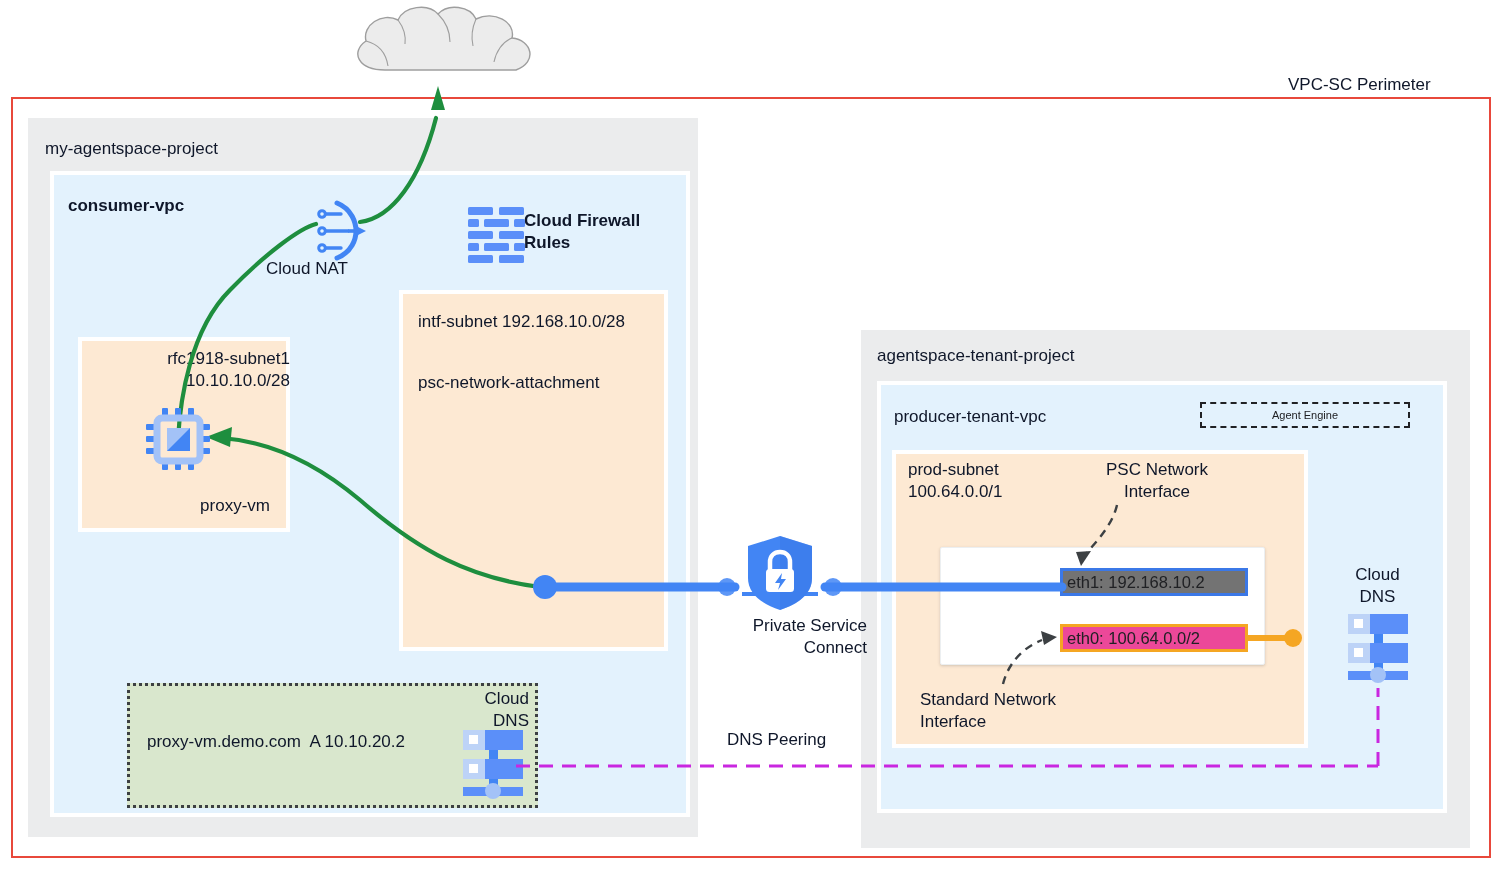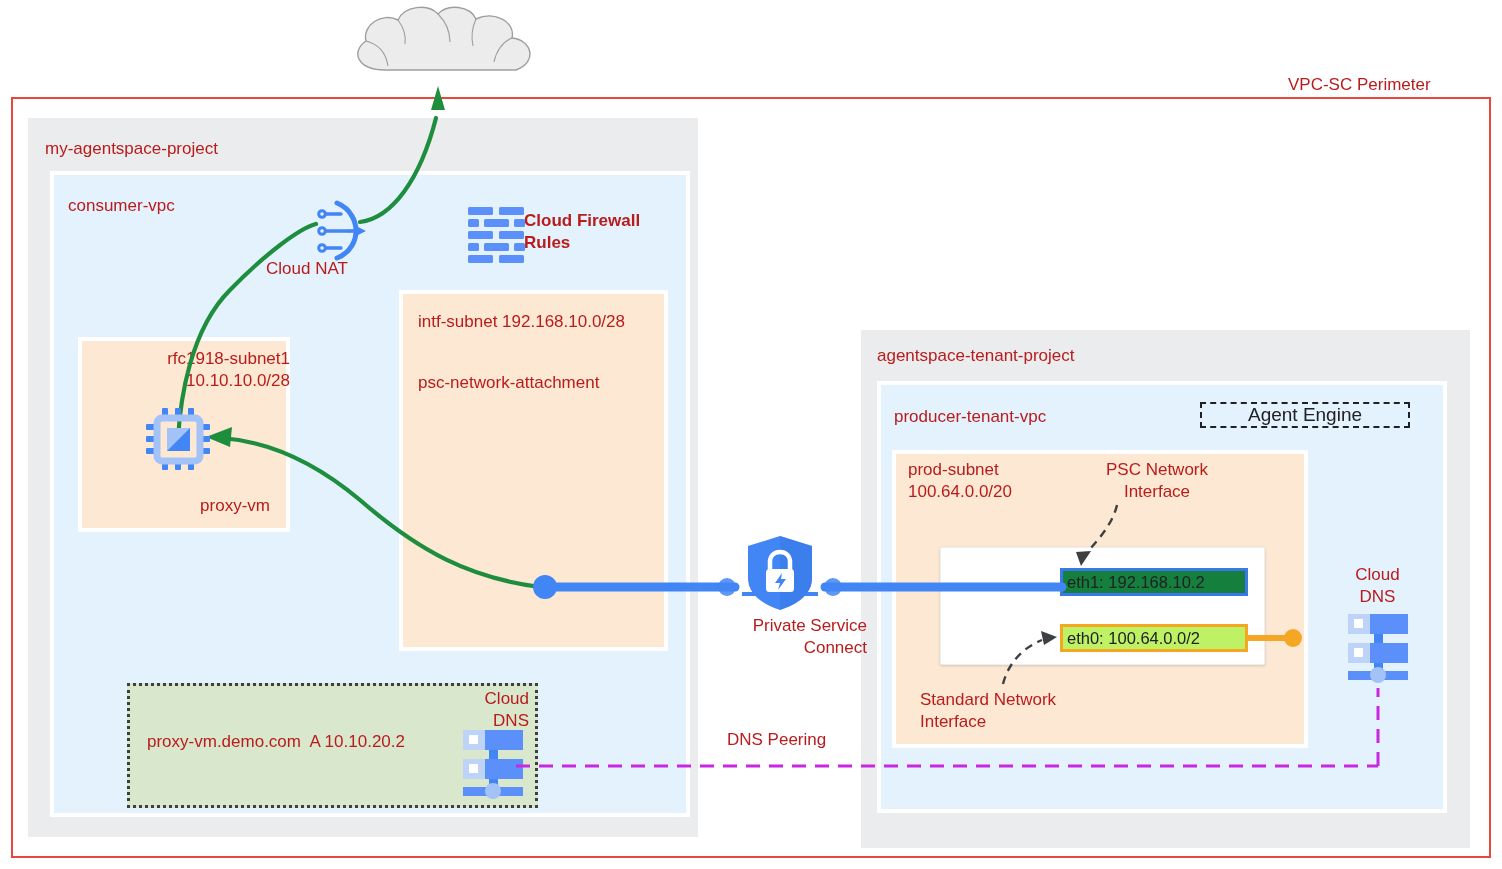--- a/index.html
+++ b/index.html
@@ -1,32 +1,32 @@
 <!DOCTYPE html>
 <html><head>
 <meta charset="utf-8">
 <style>
   html,body{margin:0;padding:0;background:#ffffff;}
   body{width:1502px;height:869px;position:relative;overflow:hidden;
        font-family:"Liberation Sans","DejaVu Sans",sans-serif;color:#202124;}
   .abs{position:absolute;}
-  .lbl{position:absolute;font-size:17px;line-height:1.3;color:#b91c1c;white-space:pre;}
+  .lbl{position:absolute;font-size:17px;line-height:1.3;color:#0f172a;white-space:pre;}
   .lbl.ctr{text-align:right;}
 
   
   #vpcsc-perimeter{left:11px;top:97px;width:1480px;height:761px;
       border:2px solid #e8483b;background:transparent;box-sizing:border-box;}
   #vpcsc-label{left:1288px;top:74px;font-size:17px;}
 
   #proj-consumer{left:28px;top:118px;width:670px;height:719px;background:#ebeced;}
   #proj-consumer-label{left:45px;top:138px;}
 
   #consumer-vpc{left:50px;top:171px;width:640px;height:646px;background:#e3f2fd;
       border:4px solid #ffffff;box-sizing:border-box;}
-  #consumer-vpc-label{left:68px;top:195px;}
+  #consumer-vpc-label{left:68px;top:195px;font-weight:bold;}
 
   #rfc1918-subnet{left:78px;top:337px;width:212px;height:195px;background:#fde9d3;
       border:4px solid #ffffff;box-sizing:border-box;}
   #rfc1918-label{left:78px;top:348px;width:212px;}
   #proxyvm-label{left:78px;top:495px;width:192px;}
 
   #intf-subnet{left:399px;top:290px;width:269px;height:361px;background:#fde9d3;
       border:4px solid #ffffff;box-sizing:border-box;}
   #intf-subnet-label{left:418px;top:311px;}
   #psc-attach-label{left:418px;top:372px;}
@@ -38,33 +38,33 @@
 
   #proj-tenant{left:861px;top:330px;width:609px;height:518px;background:#ebeced;}
   #proj-tenant-label{left:877px;top:345px;}
 
   #producer-vpc{left:877px;top:381px;width:570px;height:432px;background:#e3f2fd;
       border:4px solid #ffffff;box-sizing:border-box;}
   #producer-vpc-label{left:894px;top:406px;}
 
   #agent-engine{left:1200px;top:402px;width:210px;height:26px;
       border:2px dashed #202124;box-sizing:border-box;text-align:center;}
-  #agent-engine span{font-size:19px;line-height:22px;}
+  #agent-engine span{font-size:11px;line-height:22px;}
 
   #prod-subnet{left:892px;top:450px;width:416px;height:298px;background:#fde9d3;
       border:4px solid #ffffff;box-sizing:border-box;}
   #prod-subnet-label{left:908px;top:459px;}
 
   #vm-card{left:940px;top:547px;width:325px;height:118px;background:#ffffff;
       border:1px solid #eceff1;box-sizing:border-box;
       box-shadow:0 1px 3px rgba(60,64,67,0.22);border-radius:2px;}
 
-  #eth1-box{left:1060px;top:568px;width:188px;height:28px;background:#15803d;
+  #eth1-box{left:1060px;top:568px;width:188px;height:28px;background:#737373;
       border:3px solid #3b78e7;box-sizing:border-box;}
-  #eth0-box{left:1060px;top:624px;width:188px;height:28px;background:#bef264;
+  #eth0-box{left:1060px;top:624px;width:188px;height:28px;background:#ec4899;
       border:3px solid #f5a623;box-sizing:border-box;}
   .ethtxt{font-size:16.5px;line-height:22px;padding-left:4px;white-space:nowrap;}
 
   #psc-nif-label{left:1082px;top:459px;width:150px;text-align:center;}
   #std-nif-label{left:920px;top:689px;width:170px;text-align:left;}
 
   #psc-label{left:692px;top:615px;width:175px;text-align:right;}
   #dns-peering-label{left:727px;top:729px;}
 
   #cloudnat-label{left:266px;top:258px;width:145px;}
@@ -107,21 +107,21 @@
 
 <div class="abs" id="producer-vpc"></div>
 <div class="lbl" id="producer-vpc-label">producer-tenant-vpc</div>
 
 <div class="abs" id="agent-engine">
   <span>Agent Engine</span>
 </div>
 
 <div class="abs" id="prod-subnet"></div>
 <div class="lbl" id="prod-subnet-label">prod-subnet
-100.64.0.0/20</div>
+100.64.0.0/1</div>
 
 <div class="abs" id="vm-card"></div>
 
 <div class="abs" id="eth1-box">
   <div class="ethtxt">eth1: 192.168.10.2</div>
 </div>
 <div class="abs" id="eth0-box">
   <div class="ethtxt">eth0: 100.64.0.0/2</div>
 </div>
 

